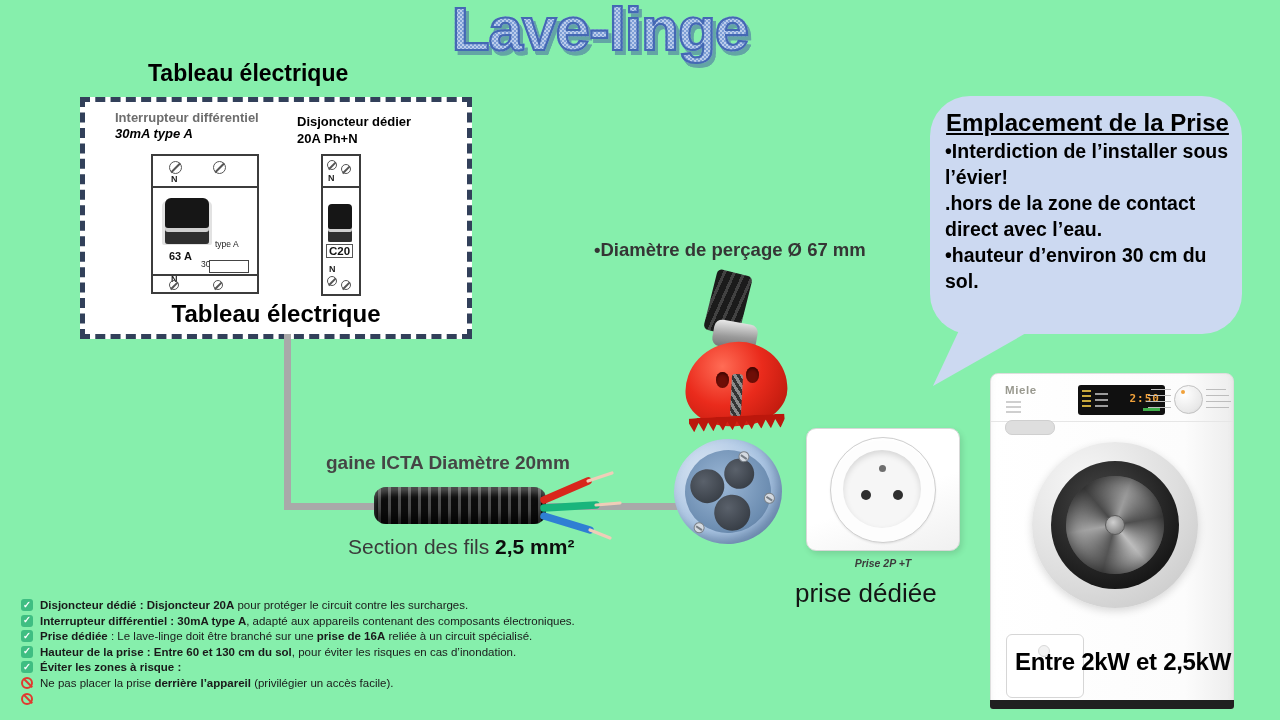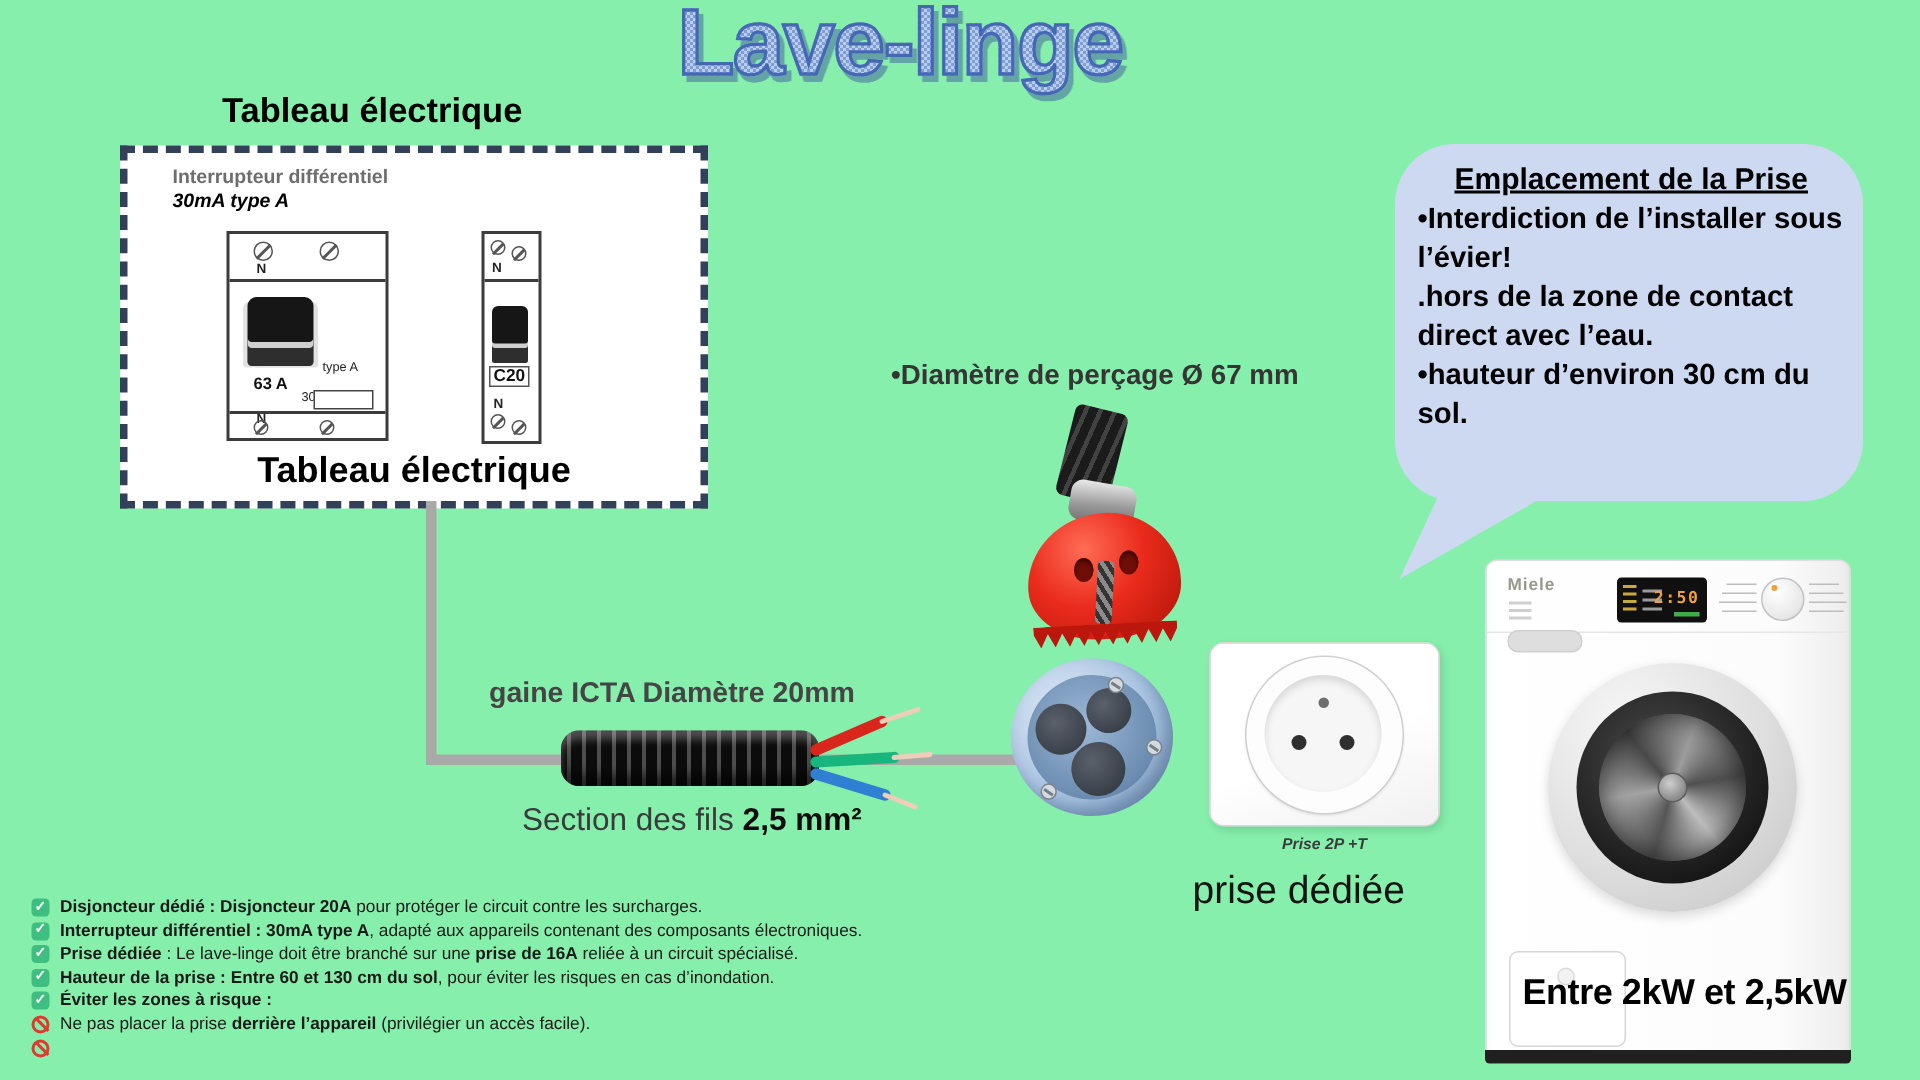--- a/index.html
+++ b/index.html
@@ -100,32 +100,32 @@
     background:#f6f6f6;box-shadow:inset 0 3px 6px rgba(0,0,0,.13);}
   .out-hole{position:absolute;border-radius:50%;background:#2f2f2f;}
   .plate-label{position:absolute;left:0;width:152px;top:128px;text-align:center;font-size:10.5px;font-style:italic;
     font-weight:600;color:#3c3c3c;}
   .outlet-caption{position:absolute;left:795px;top:578px;font-size:26px;color:#141414;}
 
   
   .bubble{position:absolute;left:930px;top:96px;width:312px;height:238px;background:#ccd9f1;border-radius:40px;}
   .bubble-tail{position:absolute;left:0;top:0;pointer-events:none;}
   .bubble-text{position:absolute;left:15px;right:12px;top:13px;font-weight:800;color:#000;}
-  .bubble-title{font-size:20px;text-decoration:underline;text-align:center;margin:0 0 1px 0;}
+  .bubble-title{font-size:24px;text-decoration:underline;text-align:center;margin:0 0 1px 0;}
   .bubble-line{font-size:19.5px;line-height:26px;margin:0;}
 
   
   .machine{position:absolute;left:990px;top:373px;width:242px;height:334px;border-radius:8px 8px 3px 3px;
     background:linear-gradient(90deg,#ffffff 0%,#fcfcfc 80%,#ededed 100%);
     border:1px solid #dedede;box-shadow:inset 0 -3px 6px rgba(0,0,0,.05);}
   .m-panel-line{position:absolute;left:0;right:0;top:47px;height:1px;background:#e6e6e6;}
   .m-brand{position:absolute;left:14px;top:10px;font-size:11.5px;font-weight:700;letter-spacing:.6px;color:#99998f;}
   .m-sub{position:absolute;left:15px;width:15px;height:2px;background:#cfcfcf;}
   .m-handle{position:absolute;left:14px;top:46px;width:48px;height:13px;border-radius:7px;background:#dedede;border:1px solid #cfcfcf;}
-  .m-display{position:absolute;left:87px;top:11px;width:60px;height:30px;background:#101010;border-radius:3px;}
+  .m-display{position:absolute;left:87px;top:11px;width:87px;height:30px;background:#101010;border-radius:3px;}
   .m-bar{position:absolute;height:2px;}
   .m-time{position:absolute;right:5px;top:7px;color:#f0a13a;font-family:"DejaVu Sans Mono",monospace;
     font-size:11px;font-weight:700;letter-spacing:1px;}
   .m-green{position:absolute;right:5px;bottom:4px;width:17px;height:3px;background:#3fae4a;}
   .m-knob{position:absolute;left:183px;top:11px;width:29px;height:29px;border-radius:50%;
     background:radial-gradient(circle at 35% 30%,#ffffff,#e8e8e8 70%,#c9c9c9);border:1px solid #c2c2c2;box-sizing:border-box;}
   .m-knob::after{content:"";position:absolute;left:6px;top:4px;width:4px;height:4px;border-radius:50%;background:#f0a13a;}
   .m-tick{position:absolute;height:1px;background:#bdbdbd;}
   .m-door-ring{position:absolute;left:41px;top:68px;width:166px;height:166px;border-radius:50%;
     background:radial-gradient(circle at 32% 26%,#f7f7f7,#dedede 55%,#c6c6c6 95%);
@@ -165,20 +165,24 @@
     <span class="title-text">Lave-linge</span>
   </div>
 
   <div class="panel-heading">Tableau électrique</div>
 
   <div class="panel-box">
     <div class="lb-label">
       <span class="l1">Interrupteur différentiel</span>
       <span class="l2">30mA type A</span>
     </div>
+    <div class="rb-label">
+      <span>Disjoncteur dédier</span>
+      <span>20A Ph+N</span>
+    </div>
 
     <div class="device dev-l">
       <span class="screw" style="left:16px;top:5px"></span>
       <span class="screw" style="left:60px;top:5px"></span>
       <span class="dev-n" style="left:18px;top:18px">N</span>
       <div class="hline" style="top:30px"></div>
       <div class="toggle-l"></div>
       <span class="dev-small" style="left:62px;top:72px">type A</span>
       <span class="dev-rating" style="left:16px;top:94px">63 A</span>
       <span class="dev-small" style="left:48px;top:92px">30 mA</span>

